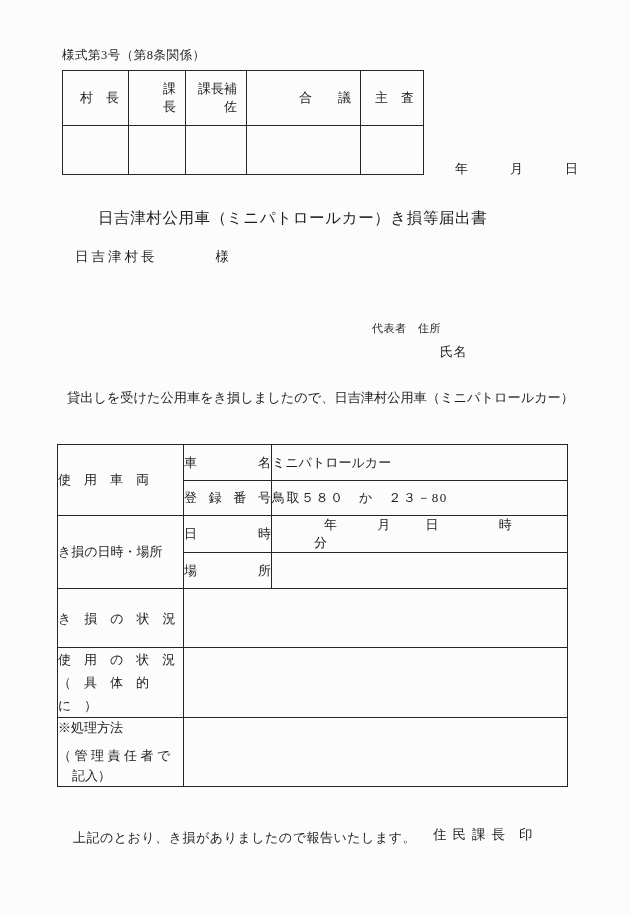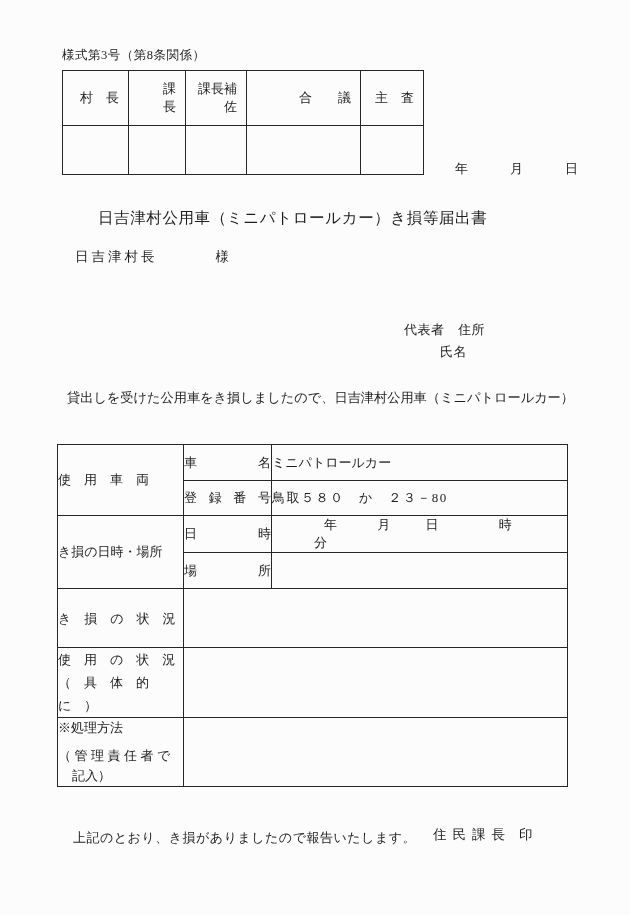--- a/index.html
+++ b/index.html
@@ -17,21 +17,21 @@
   table{border-collapse:collapse;table-layout:fixed;}
   td,th{border:1px solid #262626;font-weight:normal;}
   .approval{left:62px;top:70px;font-size:13px;}
   .approval th{height:20px;text-align:right;vertical-align:middle;padding:9px;}
   .approval td{height:46px;}
   .date-line{left:455px;top:160px;display:flex;gap:42px;font-size:13px;}
   .doc-title{left:98px;top:208px;font-size:15.5px;letter-spacing:0.6px;}
   .addressee{left:75px;top:248px;font-size:13.5px;display:flex;}
   .addressee .name{letter-spacing:3px;}
   .addressee .honorific{margin-left:58px;}
-  .rep1{left:372px;top:321px;font-size:13px;letter-spacing:0.5px;margin-left:32px;}
+  .rep1{left:372px;top:321px;font-size:11px;letter-spacing:0.5px;}
   .rep2{left:440px;top:343px;font-size:13px;letter-spacing:0.5px;}
   .body-para{left:45px;top:386px;width:545px;font-size:13.2px;line-height:23px;}
   .body-para .l1{text-indent:22px;}
   
   .main{left:57px;top:444px;width:510px;font-size:13px;}
   .main td{padding:0;vertical-align:middle;}
   .r1{height:36px;}.r2{height:35px;}.r3{height:37px;}.r4{height:36px;}
   .r5{height:59px;}.r6{height:68px;}.r7{height:62px;}
   .cell-group{padding-left:5px;}
   .cell-sub{padding:0 12px;text-align:justify;text-align-last:justify;}

